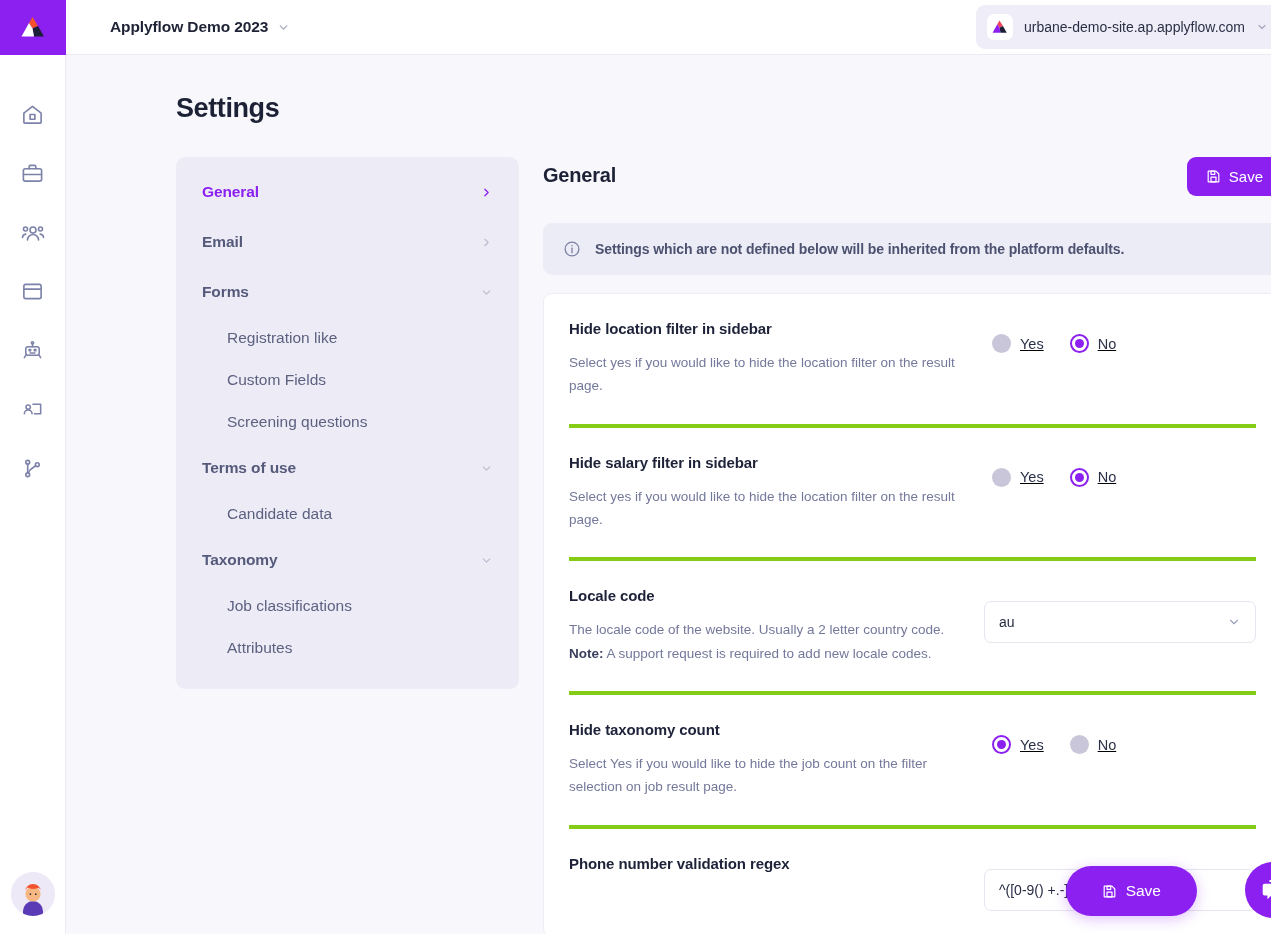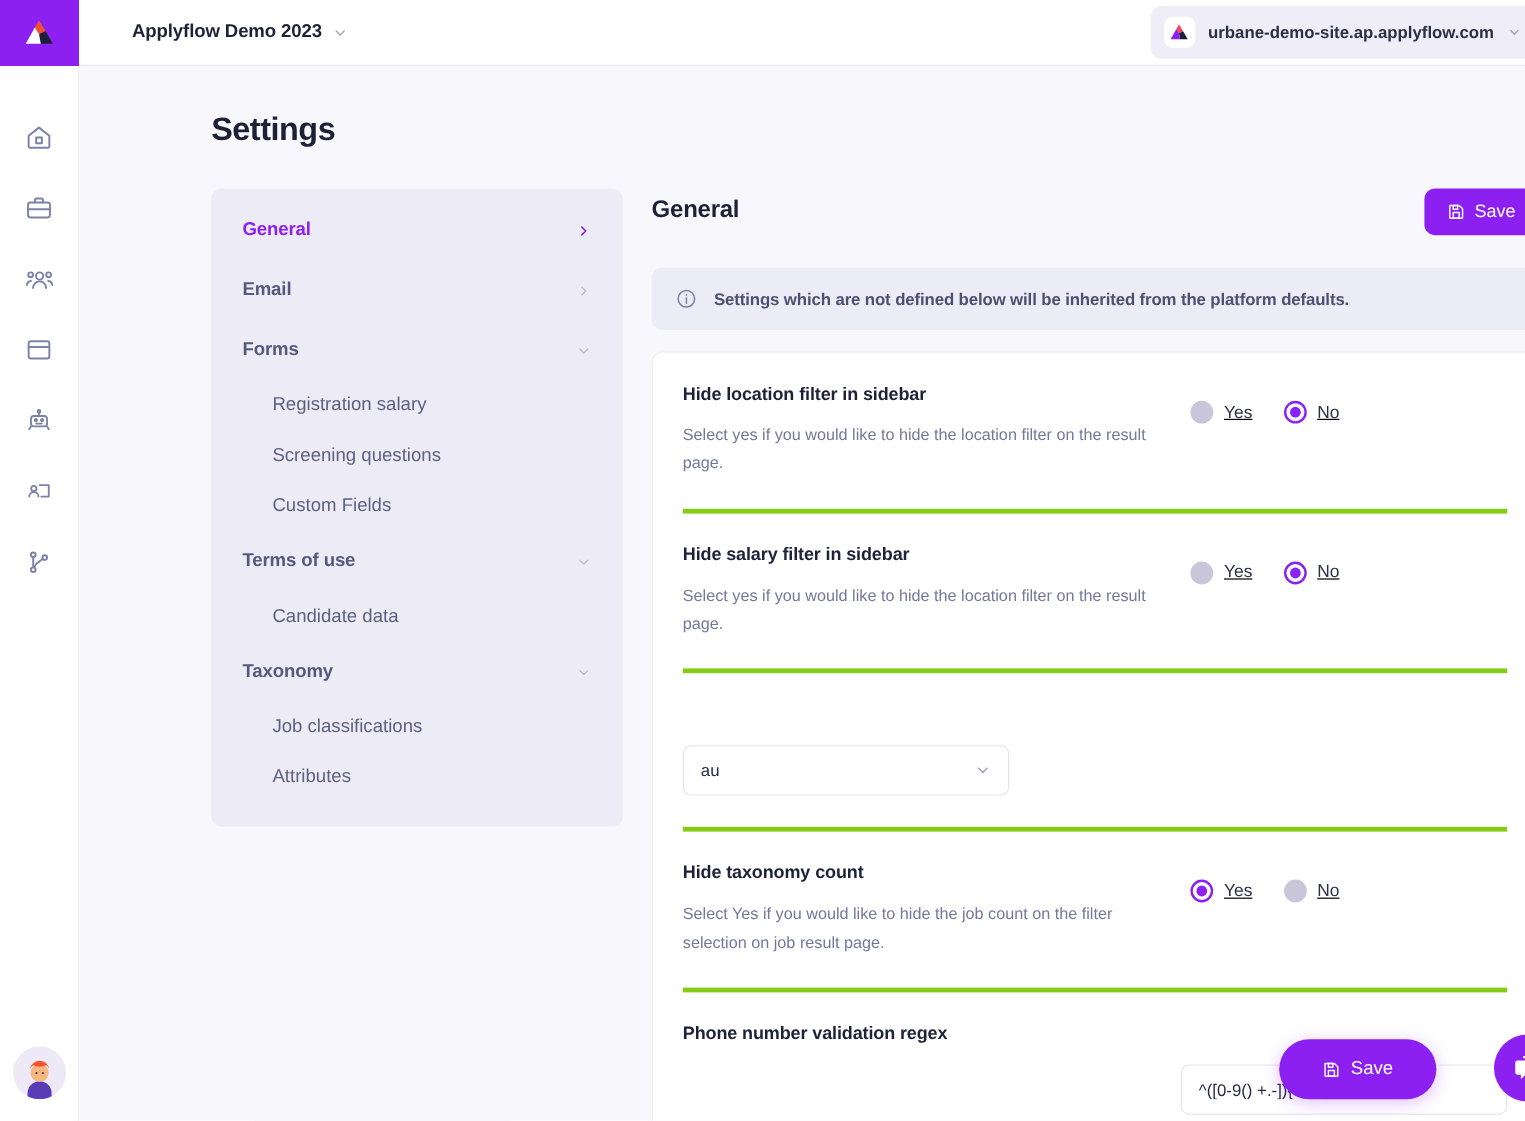--- a/index.html
+++ b/index.html
@@ -57,21 +57,21 @@
 
   .domain-pill {
     display: flex; align-items: center; gap: 11px;
     background: #EFEDF8; border-radius: 9px;
     padding: 9px 14px 9px 11px; cursor: pointer;
   }
   .domain-logo {
     width: 26px; height: 26px; border-radius: 7px; background: #fff;
     display: flex; align-items: center; justify-content: center; flex: 0 0 26px;
   }
-  .domain-text { font-size: 14px; color: #2b2f45; font-weight: 700; }
+  .domain-text { font-size: 14px; color: #2b2f45; font-weight: 400; }
 
   
   .scroll {
     flex: 1; overflow: hidden; position: relative;
     padding: 0 46px 0 44px;
   }
   .page-title {
     font-size: 27px; font-weight: 700; color: #1c2136;
     letter-spacing: -0.4px; margin: 38px 0 0 66px;
   }
@@ -149,21 +149,20 @@
   .radio-label { font-size: 14.5px; color: #2b3048; }
 
   .field { width: 272px; position: relative; }
   .select-box, .text-box {
     width: 272px; height: 42px;
     border: 1px solid #e6e5ef; border-radius: 7px;
     background: #fff; display: flex; align-items: center;
     padding: 0 14px; font-size: 14px; color: #272b44;
     cursor: pointer; justify-content: space-between;
     font-family: "Liberation Sans", sans-serif;
-    margin-top: 20px;
   }
   .select-chev { color: #9aa0bb; display: flex; }
 
   
   .fab-save {
     position: absolute; right: 131px; bottom: 18px;
     background: #8B20F0; color: #fff; border: none;
     border-radius: 40px; padding: 16px 36px;
     font-size: 15.5px; display: inline-flex; align-items: center; gap: 9px;
     cursor: pointer; font-family: "Liberation Sans", sans-serif;
@@ -315,23 +314,23 @@
 
 
           <div class="nav-row">
             <span class="nav-label">Forms</span>
             <span class="nav-chev">
               <svg width="13" height="13" viewBox="0 0 24 24" fill="none" stroke="currentColor" stroke-width="2" stroke-linecap="round" stroke-linejoin="round">
                   <polyline points="6 9 12 15 18 9"></polyline>
                 </svg>
             </span>
           </div>
-          <div class="nav-sub">Registration salary</div>
+          <div class="nav-sub">Registration like</div>
+          <div class="nav-sub">Custom Fields</div>
           <div class="nav-sub">Screening questions</div>
-          <div class="nav-sub">Custom Fields</div>
 
           <div class="nav-row">
             <span class="nav-label">Terms of use</span>
             <span class="nav-chev">
               <svg width="13" height="13" viewBox="0 0 24 24" fill="none" stroke="currentColor" stroke-width="2" stroke-linecap="round" stroke-linejoin="round">
                   <polyline points="6 9 12 15 18 9"></polyline>
                 </svg>
             </span>
           </div>
           <div class="nav-sub">Candidate data</div>
@@ -404,20 +403,24 @@
                   </label>
                   <label class="radio">
                     <span class="dot on"></span>
                     <span class="radio-label">No</span>
                   </label>
                 </div>
               </div>
             </div>
 
             <div class="setting">
+              <div class="setting-info">
+                <div class="setting-name">Locale code</div>
+                <div class="setting-desc"><span>The locale code of the website. Usually a 2 letter country code. </span><b>Note:</b><span> A support request is required to add new locale codes.</span></div>
+              </div>
               <div class="setting-ctl">
                 <div class="field">
                   <div class="select-box">
                     <span>au</span>
                     <span class="select-chev">
                       <svg width="14" height="14" viewBox="0 0 24 24" fill="none" stroke="currentColor" stroke-width="2" stroke-linecap="round" stroke-linejoin="round">
                           <polyline points="6 9 12 15 18 9"></polyline>
                         </svg>
                     </span>
                   </div>

